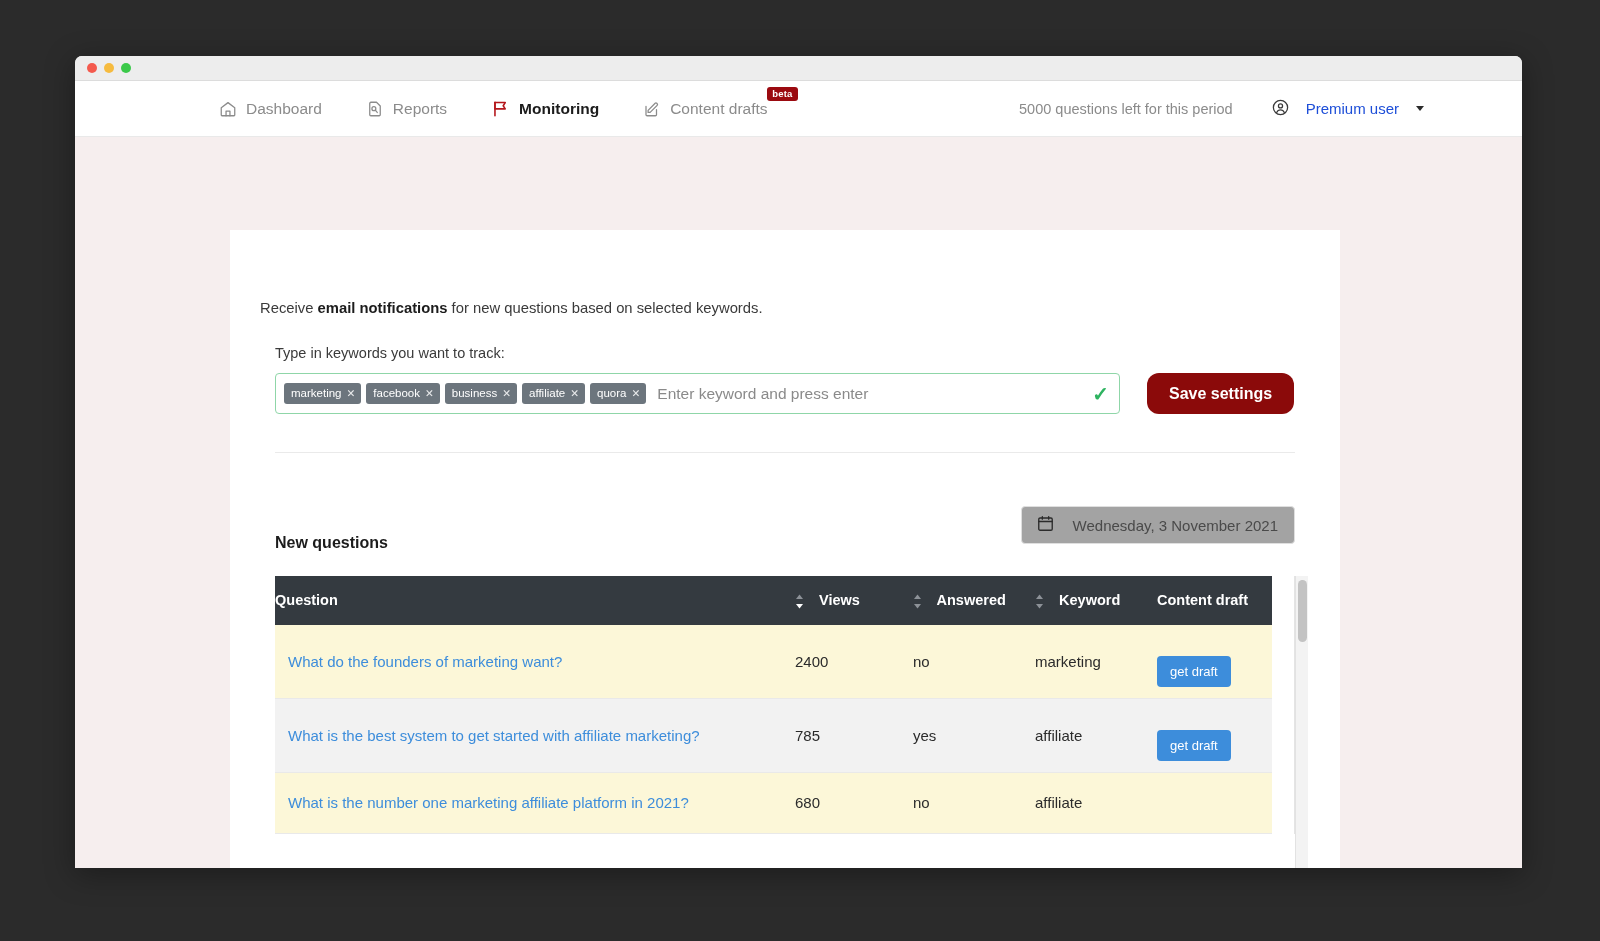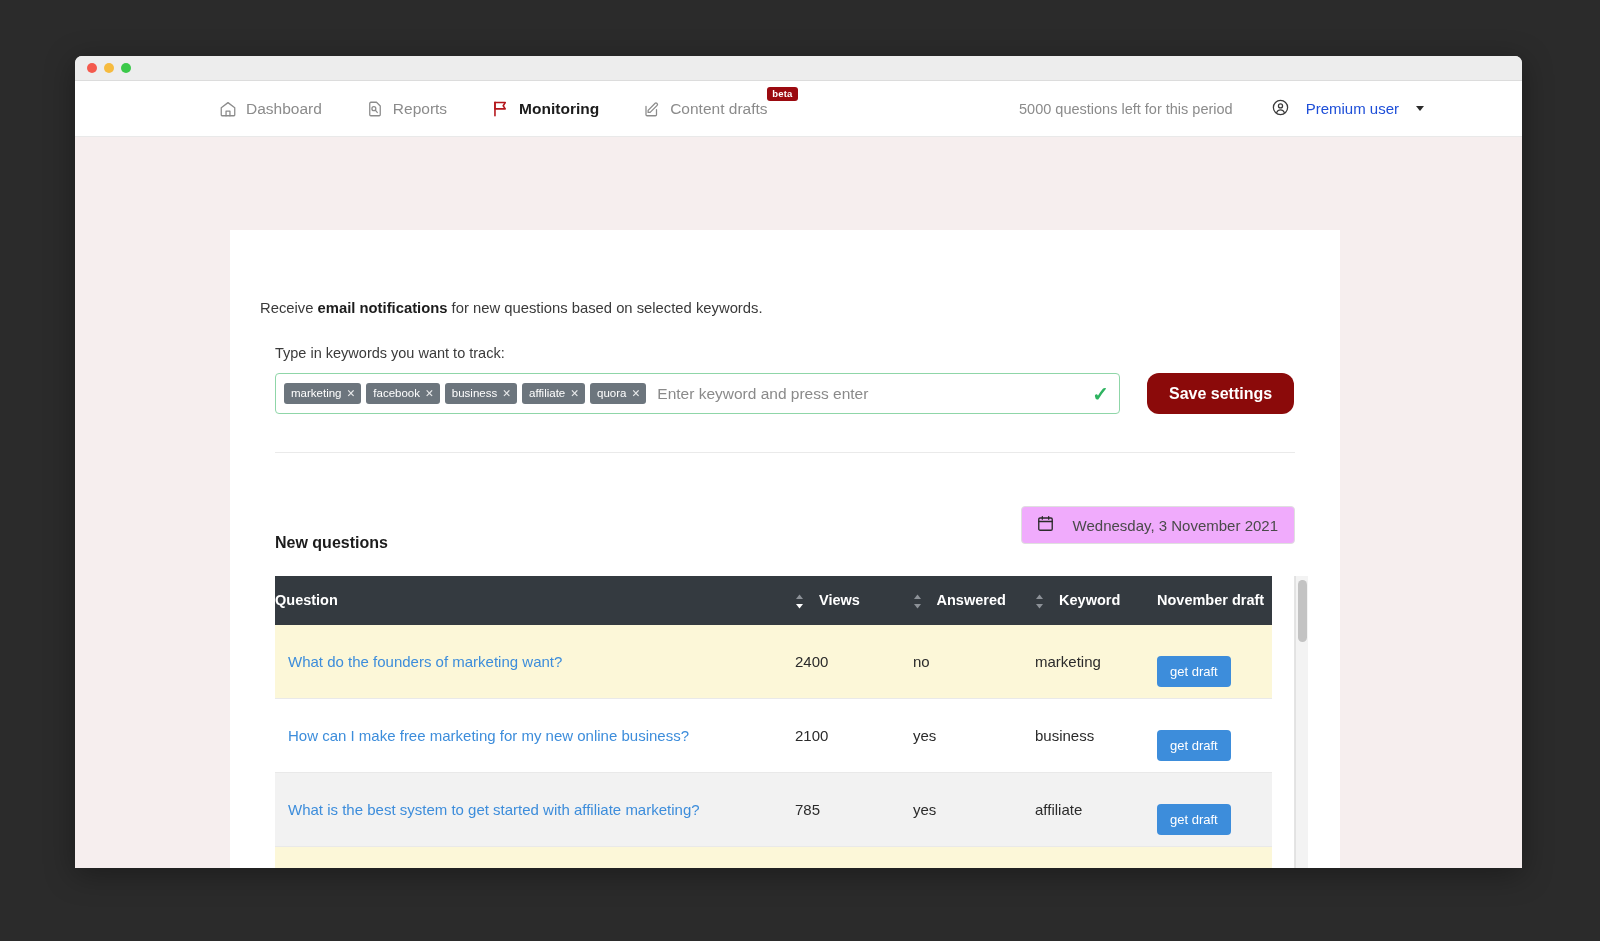--- a/index.html
+++ b/index.html
@@ -249,21 +249,21 @@
     font-weight: 600;
     color: #1c1c1c;
     margin-top: 36px;
   }
   .datepicker {
     display: flex;
     align-items: center;
     gap: 18px;
     border: 1px solid #dfdfdf;
     border-radius: 4px;
-    background: #f0abfc;
+    background: #a3a3a3;
     height: 38px;
     padding: 0 16px 0 14px;
     font-size: 15px;
     color: #4a4a4a;
     cursor: pointer;
     white-space: nowrap;
   }
 
   
   .table-wrap {
@@ -540,45 +540,36 @@
                   <th>
                     <span class="sorter">
                       <svg class="sort-ico" width="9" height="15" viewBox="0 0 9 15">
                         <path d="M4.5 0.5 8 5H1z" fill="#8d9298"></path>
                         <path d="M4.5 14.5 1 10h7z" fill="#8d9298"></path>
                       </svg>
                     </span>
                     <span>Keyword</span>
                   </th>
                   <th>
-                    <span>November draft</span>
+                    <span>Content draft</span>
                   </th>
                 </tr>
               </thead>
               <tbody>
 
                 <tr class="unanswered">
                   <td class="c-question">What do the founders of marketing want?</td>
                   <td>2400</td>
                   <td>no</td>
                   <td>marketing</td>
                   <td>
                     <button class="get-draft">get draft</button>
                   </td>
                 </tr>
 
-                <tr>
-                  <td class="c-question">How can I make free marketing for my new online business?</td>
-                  <td>2100</td>
-                  <td>yes</td>
-                  <td>business</td>
-                  <td>
-                    <button class="get-draft">get draft</button>
-                  </td>
-                </tr>
 
                 <tr class="row-even">
                   <td class="c-question">What is the best system to get started with affiliate marketing?</td>
                   <td>785</td>
                   <td>yes</td>
                   <td>affiliate</td>
                   <td>
                     <button class="get-draft">get draft</button>
                   </td>
                 </tr>

